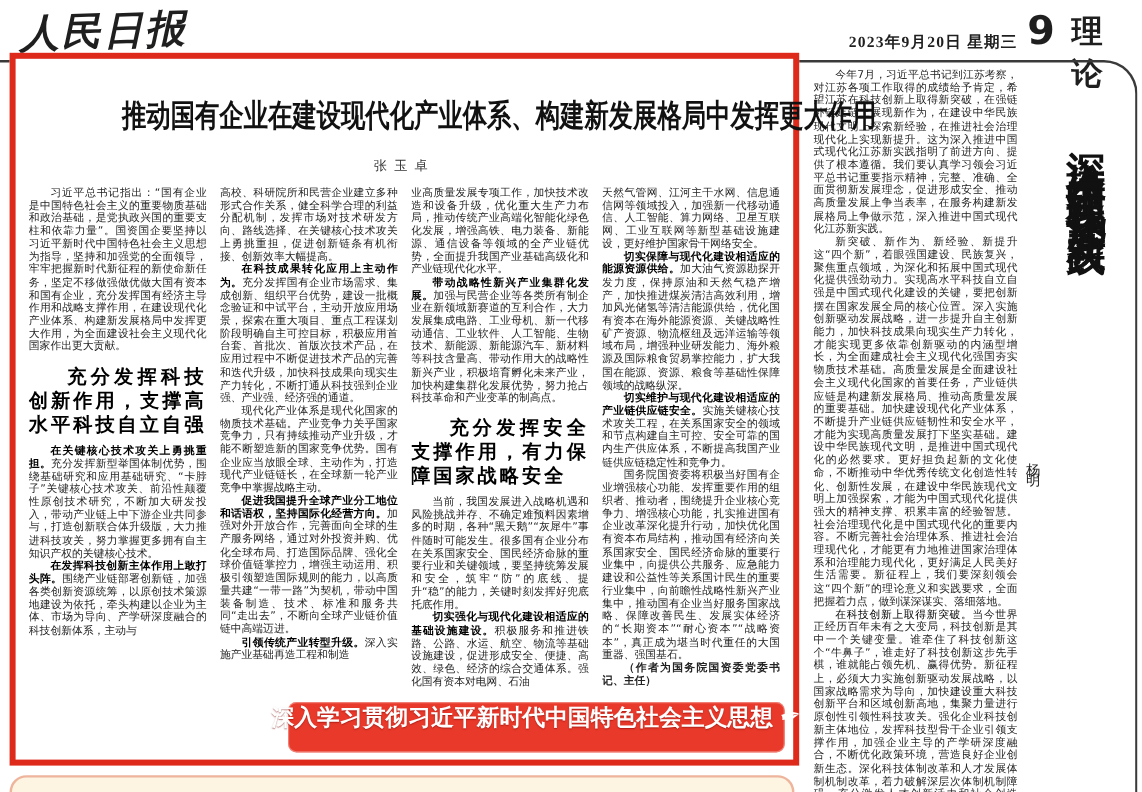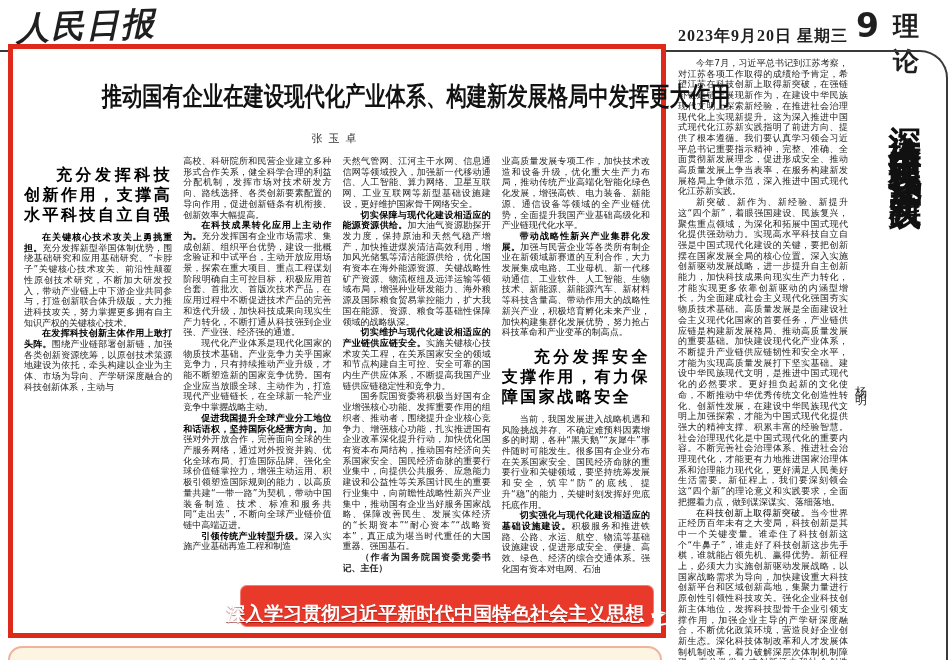--- a/index.html
+++ b/index.html
@@ -12,21 +12,21 @@
   .page{
     position:relative;width:952px;height:660px;overflow:hidden;background:#fff;
     font-family:"DejaVu Sans","Liberation Sans",sans-serif;color:var(--ink);
   }
   
   .masthead-logo{
     position:absolute;left:16px;top:4px;font-family:"DejaVu Serif","Liberation Serif",serif;
     font-style:italic;font-weight:bold;font-size:33px;letter-spacing:2px;transform:rotate(-2deg);
   }
   .header-date{
-    position:absolute;right:104px;top:26px;font-size:16px;font-weight:bold;
+    position:absolute;right:104px;top:26px;font-size:13px;font-weight:bold;
     font-family:"Liberation Serif",serif;letter-spacing:1px;
   }
   .page-num{position:absolute;left:856px;top:6px;font-size:33px;font-weight:bold;}
   .section-title{position:absolute;left:893px;top:9px;font-size:26px;font-weight:900;letter-spacing:5px;}
   
   .frame{
     position:absolute;top:50px;left:-6px;width:952px;height:720px;
     border-top:2px solid #3a3a3a;border-right:2px solid #3a3a3a;border-top-right-radius:28px;
     pointer-events:none;z-index:1;
   }
@@ -51,23 +51,23 @@
   .col p{margin:0;text-indent:2em;}
   .col p.cont{text-indent:0;}
   .col p b{font-weight:bold;color:#000;}
   .col p.note{font-weight:bold;}
   .subhead{
     font-size:16px;line-height:20px;font-weight:900;text-indent:2em;letter-spacing:2.5px;
     margin:9px 0 7px 0;text-align:justify;color:#000;
   }
   .banner{
     position:absolute;right:7px;bottom:6px;width:414px;height:42px;background:var(--banner-red);
-    border-radius:7px;display:flex;align-items:flex-end;justify-content:center;gap:6px;
+    border-radius:7px;display:flex;align-items:flex-start;justify-content:center;gap:6px;
     color:#fff;font-size:19px;font-weight:900;white-space:nowrap;z-index:4;
-    box-shadow:inset 0 0 0 1px rgba(255,255,255,.35);text-shadow:0 1px 1px rgba(120,0,0,.5);text-decoration:underline;
+    box-shadow:inset 0 0 0 1px rgba(255,255,255,.35);text-shadow:0 1px 1px rgba(120,0,0,.5);
   }
   .pen-icon{font-size:21px;transform:rotate(-12deg);text-shadow:none;}
   
   .side-body{
     position:absolute;left:678px;top:58px;width:170px;height:602px;overflow:hidden;
     font-size:9px;line-height:10.7px;text-align:justify;color:#232323;z-index:2;
   }
   .side-body p{margin:0;text-indent:2em;}
   .side-body p b{font-weight:normal;color:#000;}
   .side-title{
@@ -96,44 +96,45 @@
   <div class="section-title">理论</div>
   <div class="frame"></div>
 
   <div class="main-box">
     <div class="headline-wrap">
       <span class="headline">推动国有企业在建设现代化产业体系、构建新发展格局中发挥更大作用</span>
     </div>
     <div class="byline">张玉卓</div>
     <div class="columns" id="columns">
         <div class="col">
+          <p class="">习近平总书记指出：“国有企业是中国特色社会主义的重要物质基础和政治基础，是党执政兴国的重要支柱和依靠力量”。国资国企要坚持以习近平新时代中国特色社会主义思想为指导，坚持和加强党的全面领导，牢牢把握新时代新征程的新使命新任务，坚定不移做强做优做大国有资本和国有企业，充分发挥国有经济主导作用和战略支撑作用，在建设现代化产业体系、构建新发展格局中发挥更大作用，为全面建设社会主义现代化国家作出更大贡献。</p>
           <div class="subhead">充分发挥科技创新作用，支撑高水平科技自立自强</div>
           <p class=""><b>在关键核心技术攻关上勇挑重担。</b>充分发挥新型举国体制优势，围绕基础研究和应用基础研究、“卡脖子”关键核心技术攻关、前沿性颠覆性原创技术研究，不断加大研发投入，带动产业链上中下游企业共同参与，打造创新联合体升级版，大力推进科技攻关，努力掌握更多拥有自主知识产权的关键核心技术。</p>
           <p class=""><b>在发挥科技创新主体作用上敢打头阵。</b>围绕产业链部署创新链，加强各类创新资源统筹，以原创技术策源地建设为依托，牵头构建以企业为主体、市场为导向、产学研深度融合的科技创新体系，主动与</p>
         </div>
         <div class="col">
-          <p class="cont ">高校、科研院所和民营企业建立多种形式合作关系，健全科学合理的利益分配机制，发挥市场对技术研发方向、路线选择、各类创新要素配置的导向作用，促进创新链条有机衔接、创新效率大幅提高。</p>
+          <p class="cont ">高校、科研院所和民营企业建立多种形式合作关系，健全科学合理的利益分配机制，发挥市场对技术研发方向、路线选择、在关键核心技术攻关上勇挑重担，促进创新链条有机衔接、创新效率大幅提高。</p>
           <p class=""><b>在科技成果转化应用上主动作为。</b>充分发挥国有企业市场需求、集成创新、组织平台优势，建设一批概念验证和中试平台，主动开放应用场景，探索在重大项目、重点工程谋划阶段明确自主可控目标，积极应用首台套、首批次、首版次技术产品，在应用过程中不断促进技术产品的完善和迭代升级，加快科技成果向现实生产力转化，不断打通从科技强到企业强、产业强、经济强的通道。</p>
           <p class="">现代化产业体系是现代化国家的物质技术基础。产业竞争力关乎国家竞争力，只有持续推动产业升级，才能不断塑造新的国家竞争优势。国有企业应当放眼全球、主动作为，打造现代产业链链长，在全球新一轮产业竞争中掌握战略主动。</p>
           <p class=""><b>促进我国提升全球产业分工地位和话语权，坚持国际化经营方向。</b>加强对外开放合作，完善面向全球的生产服务网络，通过对外投资并购、优化全球布局、打造国际品牌、强化全球价值链掌控力，增强主动运用、积极引领塑造国际规则的能力，以高质量共建“一带一路”为契机，带动中国装备制造、技术、标准和服务共同“走出去”，不断向全球产业链价值链中高端迈进。</p>
           <p class=""><b>引领传统产业转型升级。</b>深入实施产业基础再造工程和制造</p>
+        </div>
+        <div class="col">
+          <p class="cont ">业高质量发展专项工作，加快技术改造和设备升级，优化重大生产力布局，推动传统产业高端化智能化绿色化发展，增强高铁、电力装备、新能源、通信设备等领域的全产业链优势，全面提升我国产业基础高级化和产业链现代化水平。</p>
+          <p class=""><b>带动战略性新兴产业集群化发展。</b>加强与民营企业等各类所有制企业在新领域新赛道的互利合作，大力发展集成电路、工业母机、新一代移动通信、工业软件、人工智能、生物技术、新能源、新能源汽车、新材料等科技含量高、带动作用大的战略性新兴产业，积极培育孵化未来产业，加快构建集群化发展优势，努力抢占科技革命和产业变革的制高点。</p>
+          <div class="subhead">充分发挥安全支撑作用，有力保障国家战略安全</div>
+          <p class="">当前，我国发展进入战略机遇和风险挑战并存、不确定难预料因素增多的时期，各种“黑天鹅”“灰犀牛”事件随时可能发生。很多国有企业分布在关系国家安全、国民经济命脉的重要行业和关键领域，要坚持统筹发展和安全，筑牢“防”的底线、提升“稳”的能力，关键时刻发挥好兜底托底作用。</p>
+          <p class=""><b>切实强化与现代化建设相适应的基础设施建设。</b>积极服务和推进铁路、公路、水运、航空、物流等基础设施建设，促进形成安全、便捷、高效、绿色、经济的综合交通体系。强化国有资本对电网、石油</p>
         </div>
         <div class="col">
           <p class="cont ">天然气管网、江河主干水网、信息通信网等领域投入，加强新一代移动通信、人工智能、算力网络、卫星互联网、工业互联网等新型基础设施建设，更好维护国家骨干网络安全。</p>
           <p class=""><b>切实保障与现代化建设相适应的能源资源供给。</b>加大油气资源勘探开发力度，保持原油和天然气稳产增产，加快推进煤炭清洁高效利用，增加风光储氢等清洁能源供给，优化国有资本在海外能源资源、关键战略性矿产资源、物流枢纽及远洋运输等领域布局，增强种业研发能力、海外粮源及国际粮食贸易掌控能力，扩大我国在能源、资源、粮食等基础性保障领域的战略纵深。</p>
           <p class=""><b>切实维护与现代化建设相适应的产业链供应链安全。</b>实施关键核心技术攻关工程，在关系国家安全的领域和节点构建自主可控、安全可靠的国内生产供应体系，不断提高我国产业链供应链稳定性和竞争力。</p>
           <p class="">国务院国资委将积极当好国有企业增强核心功能、发挥重要作用的组织者、推动者，围绕提升企业核心竞争力、增强核心功能，扎实推进国有企业改革深化提升行动，加快优化国有资本布局结构，推动国有经济向关系国家安全、国民经济命脉的重要行业集中，向提供公共服务、应急能力建设和公益性等关系国计民生的重要行业集中，向前瞻性战略性新兴产业集中，推动国有企业当好服务国家战略、保障改善民生、发展实体经济的“长期资本”“耐心资本”“战略资本”，真正成为堪当时代重任的大国重器、强国基石。</p>
           <p class="note">（作者为国务院国资委党委书记、主任）</p>
-        </div>
-        <div class="col">
-          <p class="cont ">业高质量发展专项工作，加快技术改造和设备升级，优化重大生产力布局，推动传统产业高端化智能化绿色化发展，增强高铁、电力装备、新能源、通信设备等领域的全产业链优势，全面提升我国产业基础高级化和产业链现代化水平。</p>
-          <p class=""><b>带动战略性新兴产业集群化发展。</b>加强与民营企业等各类所有制企业在新领域新赛道的互利合作，大力发展集成电路、工业母机、新一代移动通信、工业软件、人工智能、生物技术、新能源、新能源汽车、新材料等科技含量高、带动作用大的战略性新兴产业，积极培育孵化未来产业，加快构建集群化发展优势，努力抢占科技革命和产业变革的制高点。</p>
-          <div class="subhead">充分发挥安全支撑作用，有力保障国家战略安全</div>
-          <p class="">当前，我国发展进入战略机遇和风险挑战并存、不确定难预料因素增多的时期，各种“黑天鹅”“灰犀牛”事件随时可能发生。很多国有企业分布在关系国家安全、国民经济命脉的重要行业和关键领域，要坚持统筹发展和安全，筑牢“防”的底线、提升“稳”的能力，关键时刻发挥好兜底托底作用。</p>
-          <p class=""><b>切实强化与现代化建设相适应的基础设施建设。</b>积极服务和推进铁路、公路、水运、航空、物流等基础设施建设，促进形成安全、便捷、高效、绿色、经济的综合交通体系。强化国有资本对电网、石油</p>
         </div>
       </div>
     <div class="banner">
       <span>深入学习贯彻习近平新时代中国特色社会主义思想</span>
       <span class="pen-icon">✒</span>
     </div>
   </div>
 
   <div class="side-body" id="side-body">
       <p class="">今年7月，习近平总书记到江苏考察，对江苏各项工作取得的成绩给予肯定，希望江苏在科技创新上取得新突破，在强链补链延链上展现新作为，在建设中华民族现代文明上探索新经验，在推进社会治理现代化上实现新提升。这为深入推进中国式现代化江苏新实践指明了前进方向、提供了根本遵循。我们要认真学习领会习近平总书记重要指示精神，完整、准确、全面贯彻新发展理念，促进形成安全、推动高质量发展上争当表率，在服务构建新发展格局上争做示范，深入推进中国式现代化江苏新实践。</p>

